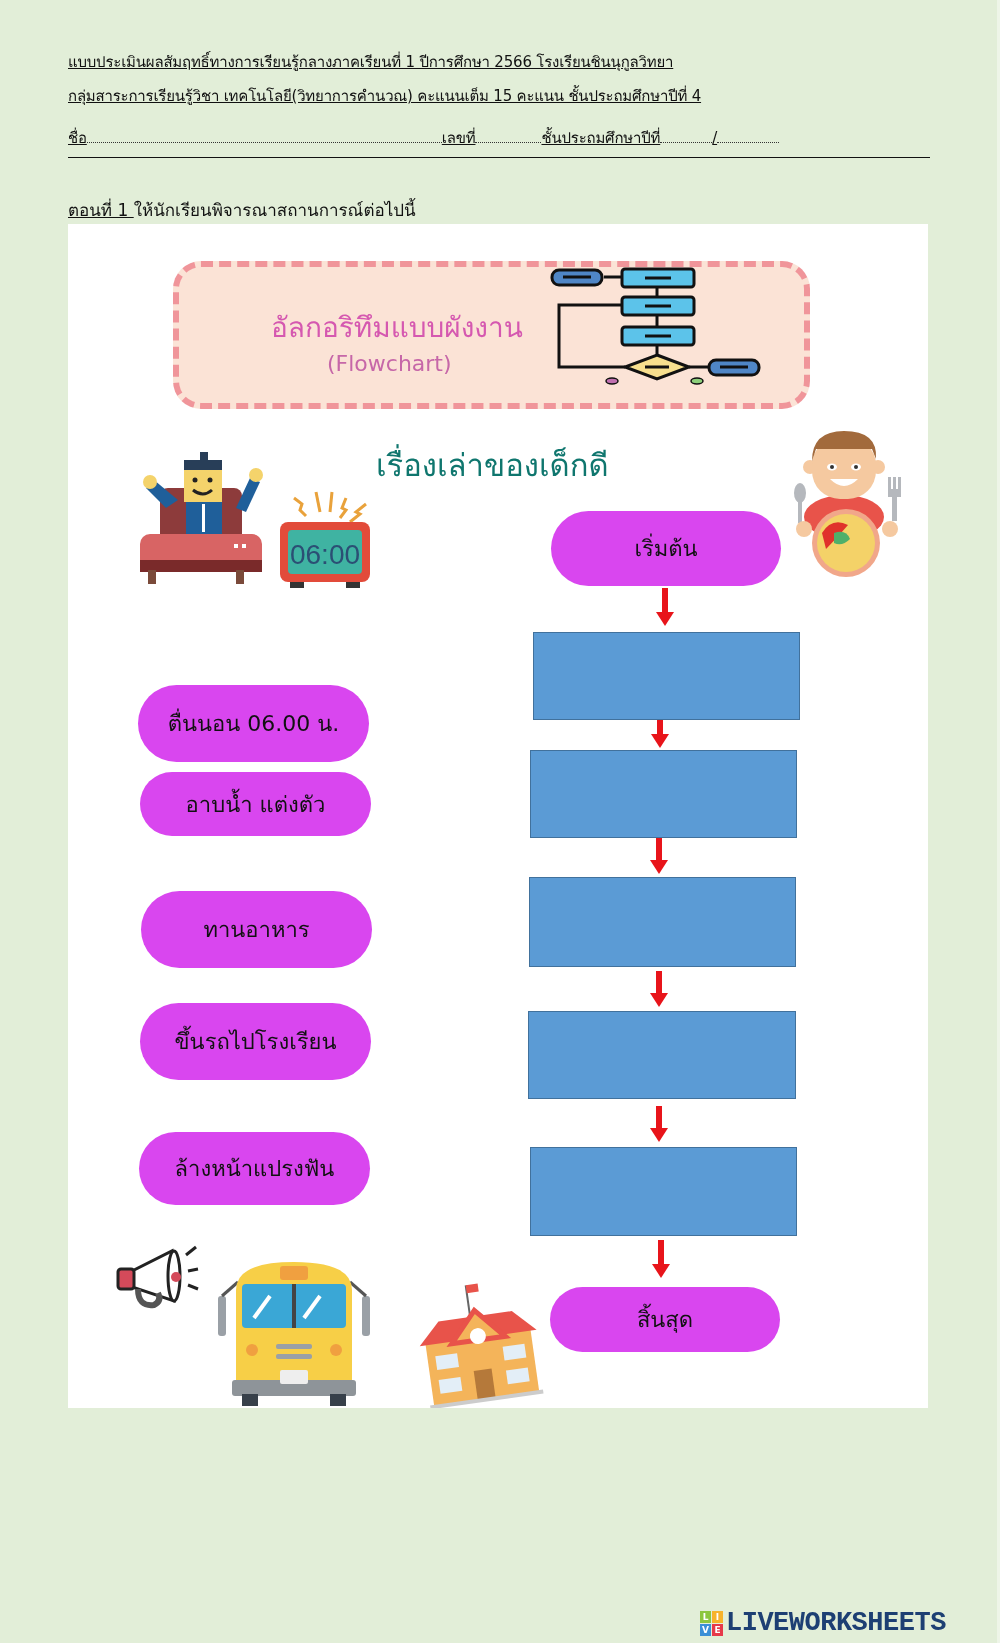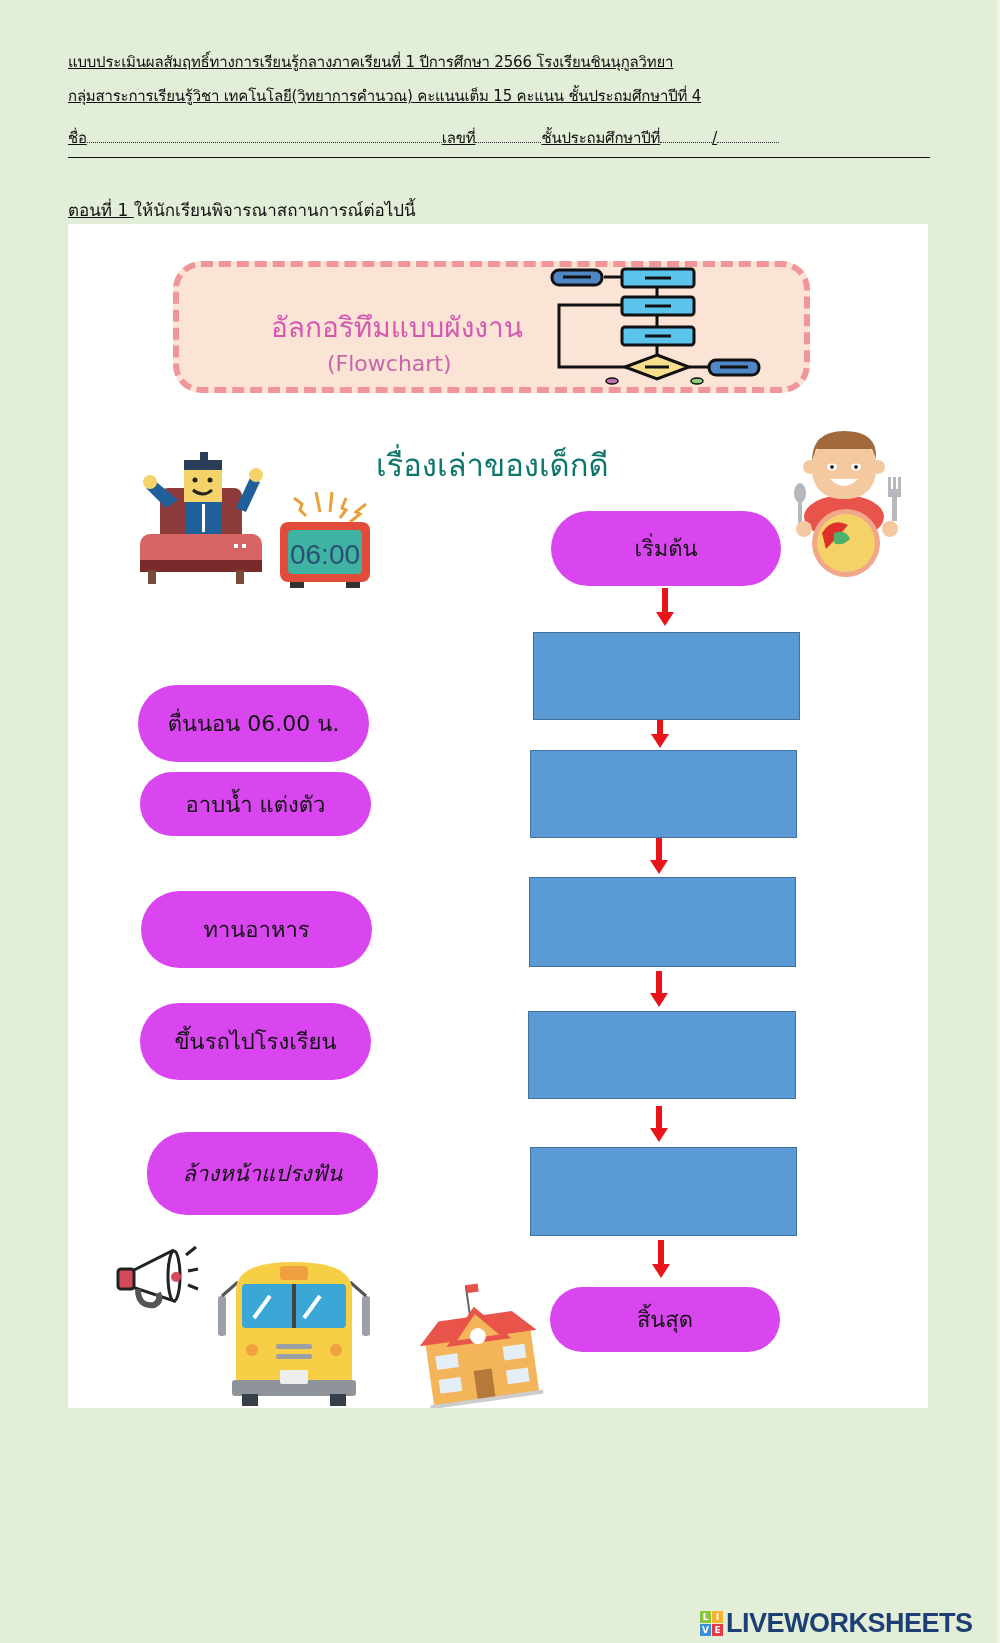--- a/index.html
+++ b/index.html
@@ -21,21 +21,21 @@
   #hdr2 { top: 84px; }
   #hdr3 { top: 126px; }
   .dots { display: inline-block; border-bottom: 1px dotted #333; height: 16px; vertical-align: baseline; }
   .hdr-rule { position: absolute; left: 68px; top: 157px; width: 862px; height: 1px; background: #111; }
   .section-title { position: absolute; left: 68px; top: 196px; font-size: 17px; white-space: nowrap; }
   .section-title .u { text-decoration: underline; }
 
   .panel { position: absolute; left: 68px; top: 224px; width: 860px; height: 1184px; background: #ffffff; }
 
   .banner {
-    position: absolute; left: 173px; top: 261px; width: 637px; height: 132px;
+    position: absolute; left: 173px; top: 261px; width: 637px; height: 148px;
     background: #fbe3d6; border: 6px dashed #f0959a; border-radius: 28px;
   }
   .banner-th { position: absolute; left: 92px; top: 38px; font-size: 28px; color: #d558b0; white-space: nowrap; }
   .banner-en { position: absolute; left: 148px; top: 84px; font-size: 22px; color: #c667a8; white-space: nowrap; }
   .banner-icon { position: absolute; left: 370px; top: 0px; }
 
   .story-title { position: absolute; left: 376px; top: 440px; font-size: 31px; color: #0f766e; white-space: nowrap; }
 
   .pill {
     position: absolute; background: #d946ef; border-radius: 40px;
@@ -45,21 +45,21 @@
   .box { position: absolute; background: #5b9bd5; border: 1px solid #41719c; }
   .arrow { position: absolute; width: 18px; }
   .arrow .shaft { position: absolute; left: 6px; top: 0; width: 6px; background: #e8141a; }
   .arrow .head { position: absolute; left: 0; width: 0; height: 0;
     border-left: 9px solid transparent; border-right: 9px solid transparent; border-top: 14px solid #e8141a; }
 
   .illus { position: absolute; }
   .logo { position: absolute; left: 700px; top: 1608px; display: flex; align-items: center; }
   .logo-tiles { display: grid; grid-template-columns: 11px 11px; grid-template-rows: 12px 12px; gap: 1px; margin-right: 3px; }
   .logo-tiles span { font-size: 9px; font-weight: bold; color: #fff; display: flex; align-items: center; justify-content: center; font-family: "DejaVu Sans", sans-serif; }
-  .logo-text { font-size: 27px; font-weight: bold; color: #1d3f73; letter-spacing: -0.5px; font-family: Liberation Sans, sans-serif; }
+  .logo-text { font-size: 27px; font-weight: bold; color: #1d3f73; letter-spacing: -0.5px; font-family: Liberation Mono, monospace; }
 </style>
 </head>
 <body>
 
 <div class="right-strip"></div>
 
 <div class="hdr-line" id="hdr1">แบบประเมินผลสัมฤทธิ์ทางการเรียนรู้กลางภาคเรียนที่ 1   ปีการศึกษา 2566   โรงเรียนชินนุกูลวิทยา</div>
 <div class="hdr-line" id="hdr2">กลุ่มสาระการเรียนรู้วิชา เทคโนโลยี(วิทยาการคำนวณ)  คะแนนเต็ม 15 คะแนน ชั้นประถมศึกษาปีที่ 4</div>
 <div class="hdr-line" id="hdr3">
   <span>ชื่อ</span><span class="dots" style="width:355px"></span><span>เลขที่</span><span class="dots" style="width:66px"></span><span>ชั้นประถมศึกษาปีที่</span><span class="dots" style="width:52px"></span><span>/</span><span class="dots" style="width:62px"></span>
@@ -212,21 +212,21 @@
     <rect x="22" y="94" width="22" height="14" fill="#e3eef7"></rect>
       <rect x="90" y="94" width="22" height="14" fill="#e3eef7"></rect>
     <rect x="10" y="118" width="114" height="4" fill="#ccc"></rect>
   </g>
 </svg>
 
 <div class="pill" style="left:138px;top:685px;width:231px;height:77px;">ตื่นนอน 06.00 น.</div>
 <div class="pill" style="left:140px;top:772px;width:231px;height:64px;">อาบน้ำ แต่งตัว</div>
 <div class="pill" style="left:141px;top:891px;width:231px;height:77px;">ทานอาหาร</div>
 <div class="pill" style="left:140px;top:1003px;width:231px;height:77px;">ขึ้นรถไปโรงเรียน</div>
-<div class="pill" style="left:147px;top:1132px;width:231px;height:83px;font-style:italic;">ล้างหน้าแปรงฟัน</div>
+<div class="pill" style="left:139px;top:1132px;width:231px;height:73px;">ล้างหน้าแปรงฟัน</div>
 
 <div class="pill" style="left:551px;top:511px;width:230px;height:75px;">เริ่มต้น</div>
 
 <div class="arrow" style="left:656px;top:588px;height:40px;">
   <div class="shaft" style="height:26px;"></div>
     <div class="head" style="top:24px;"></div>
 </div>
 <div class="box" style="left:533px;top:632px;width:267px;height:88px;"></div>
 
 <div class="arrow" style="left:651px;top:720px;height:30px;">

